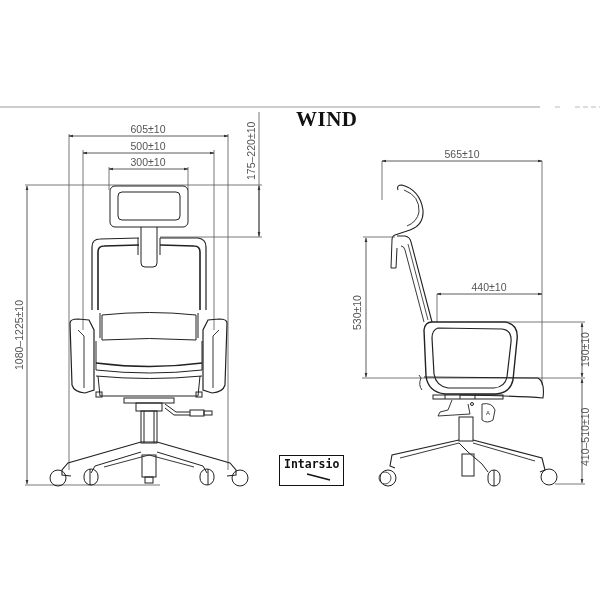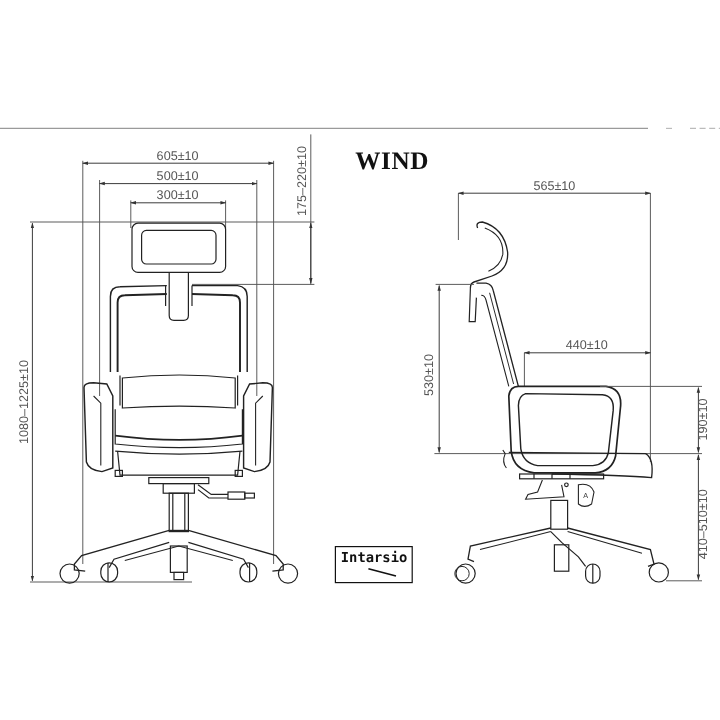--- a/index.html
+++ b/index.html
@@ -1,20 +1,20 @@
 <!DOCTYPE html>
 <html><head>
   <meta charset="utf-8">
   <style>
     html, body { margin: 0; padding: 0; background: #ffffff; }
     body { width: 600px; height: 600px; overflow: hidden; position: relative; font-family: "Liberation Sans", sans-serif; }
     .sheet { position: absolute; left: 0; top: 0; width: 600px; height: 600px; }
     svg text { font-family: "Liberation Sans", sans-serif; }
     .dim { font-size: 10.5px; fill: #555; }
-    .title { position: absolute; left: 296px; top: 122px; font-family: "Liberation Serif", serif; font-weight: bold; font-size: 21px; color: #111; letter-spacing: 0.5px; }
+    .title { position: absolute; left: 296px; top: 107px; font-family: "Liberation Serif", serif; font-weight: bold; font-size: 21px; color: #111; letter-spacing: 0.5px; }
     .logo { position: absolute; left: 279px; top: 455px; border: 1.4px solid #111; padding: 1px 4px 14px 4px; font-family: "DejaVu Sans Mono", monospace; font-weight: bold; font-size: 11.5px; color: #111; line-height: 14px; }
   </style>
 </head>
 <body>
 
 <div class="sheet">
   <svg width="600" height="600" viewBox="0 0 600 600" xmlns="http://www.w3.org/2000/svg">
     <defs>
       <marker id="arr" viewBox="0 0 10 10" refX="9" refY="5" markerWidth="6" markerHeight="6" orient="auto-start-reverse">
         <path d="M0,2 L10,5 L0,8 z" fill="#333"></path>

